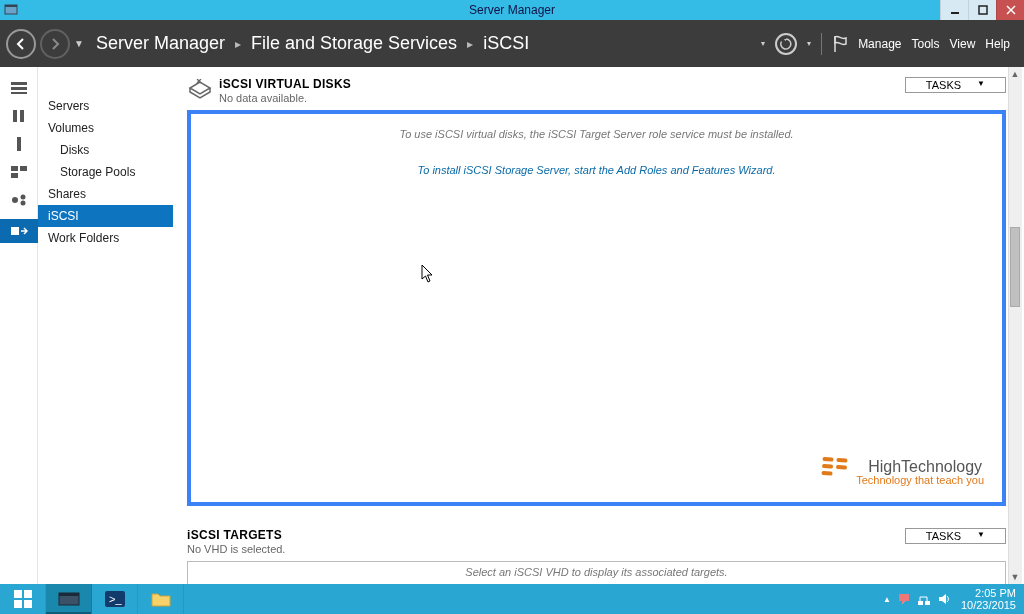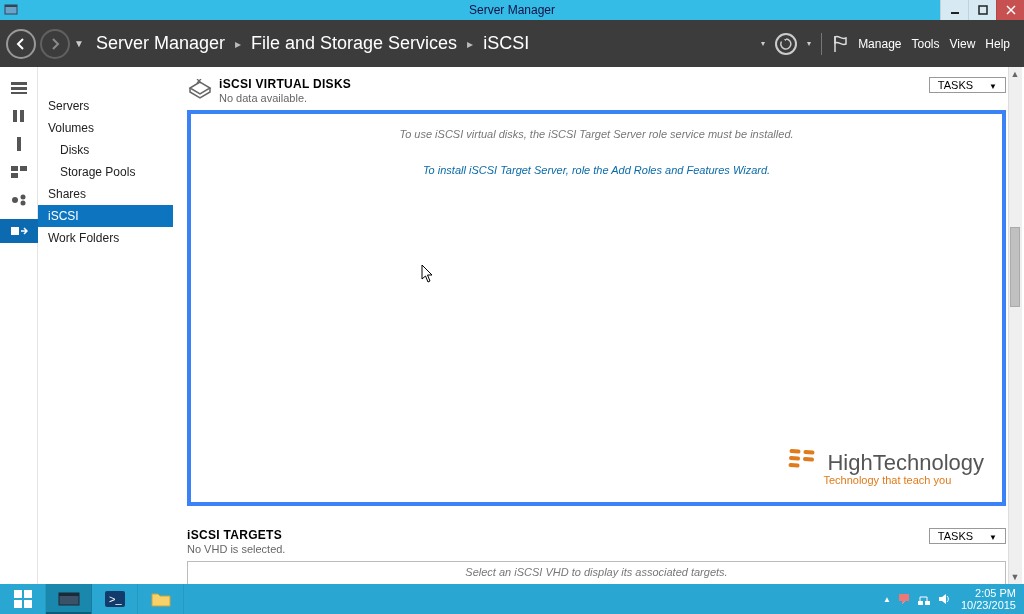--- a/index.html
+++ b/index.html
@@ -43,29 +43,29 @@
   .scrollbar-fake { position:absolute; right:2px; top:0; bottom:0; width:14px; background:#efefef; border-left:1px solid #ddd; }
   .scroll-thumb { position:absolute; right:2px; top:160px; width:10px; height:80px; background:#c0c0c0; border:1px solid #aaa; }
   .scroll-arrow { position:absolute; right:0; width:14px; height:14px; display:flex; align-items:center; justify-content:center; font-size:9px; color:#666; }
   .scroll-arrow.up { top:0; } .scroll-arrow.down { bottom:0; }
 
   .section-head { display:flex; align-items:flex-start; }
   .disk-icon { width:26px; height:22px; margin-right:6px; margin-top:2px;}
   .section-titleblock { flex:1; }
   .section-title { font-weight:600; font-size:12px; letter-spacing:.3px; }
   .section-sub { font-size:11px; color:#666; margin-top:1px;}
-  .tasks-btn { border:1px solid #999; padding: 1px 8px; font-size:11px; display:flex; align-items:flex-end; gap:16px; background:#fff;}
+  .tasks-btn { border:1px solid #999; padding: 1px 20px; font-size:11px; display:flex; align-items:flex-start; gap:16px; background:#fff;}
   .tasks-btn .caret { font-size:8px; }
 
   .panel { border:4px solid #3b82f6; margin-top:6px; height: 396px; position:relative; display:flex; flex-direction:column; align-items:center; padding-top:14px; }
   .panel-msg { font-size:11px; font-style:italic; color:#777; }
   .panel-link { font-size:11px; font-style:italic; color:#0a6aa8; margin-top:24px; }
 
   .watermark { position:absolute; right:18px; bottom:16px; text-align:left; }
-  .wm-main { font-size:22px; color:#555; font-weight:400; display:flex; align-items:flex-start; gap:8px;}
+  .wm-main { font-size:16px; color:#555; font-weight:400; display:flex; align-items:flex-end; gap:16px;}
   .wm-logo { display:flex; flex-wrap:wrap; width:30px; gap:3px; transform: rotate(4deg); }
   .wm-logo span { width:11px; height:4px; background:#e07a1b; border-radius:2px; }
   .wm-sub { font-size:11px; color:#e07a1b; margin-left:34px; margin-top:-2px; }
 
   .section2 { margin-top: 22px; }
   .panel2 { border:1px solid #bbb; margin-top:6px; height: 50px; display:flex; justify-content:center; padding-top:4px;}
   .panel2-msg { font-size:11px; font-style:italic; color:#777; }
 
   
   .cursor { position:absolute; left:230px; top:150px; pointer-events:none; }
@@ -215,21 +215,21 @@
         <div class="section-sub">No data available.</div>
       </div>
       <div class="tasks-btn">
         <span>TASKS</span>
         <span class="caret">▼</span>
       </div>
     </div>
 
     <div class="panel">
       <div class="panel-msg">To use iSCSI virtual disks, the iSCSI Target Server role service must be installed.</div>
-      <div class="panel-link">To install iSCSI Target Server, role the Add Roles and Features Wizard.</div>
+      <div class="panel-link">To install iSCSI Storage Server, start the Add Roles and Features Wizard.</div>
 
       <svg class="cursor" width="16" height="20" viewBox="0 0 16 20">
         <path d="M1 1 L1 15 L4.5 12 L7 18 L9 17 L6.5 11 L11 11 Z" fill="#fff" stroke="#000" stroke-width="1"></path>
       </svg>
 
       <div class="watermark">
         <div class="wm-main">
           <span class="wm-logo">
               <span></span>
               <span></span>

